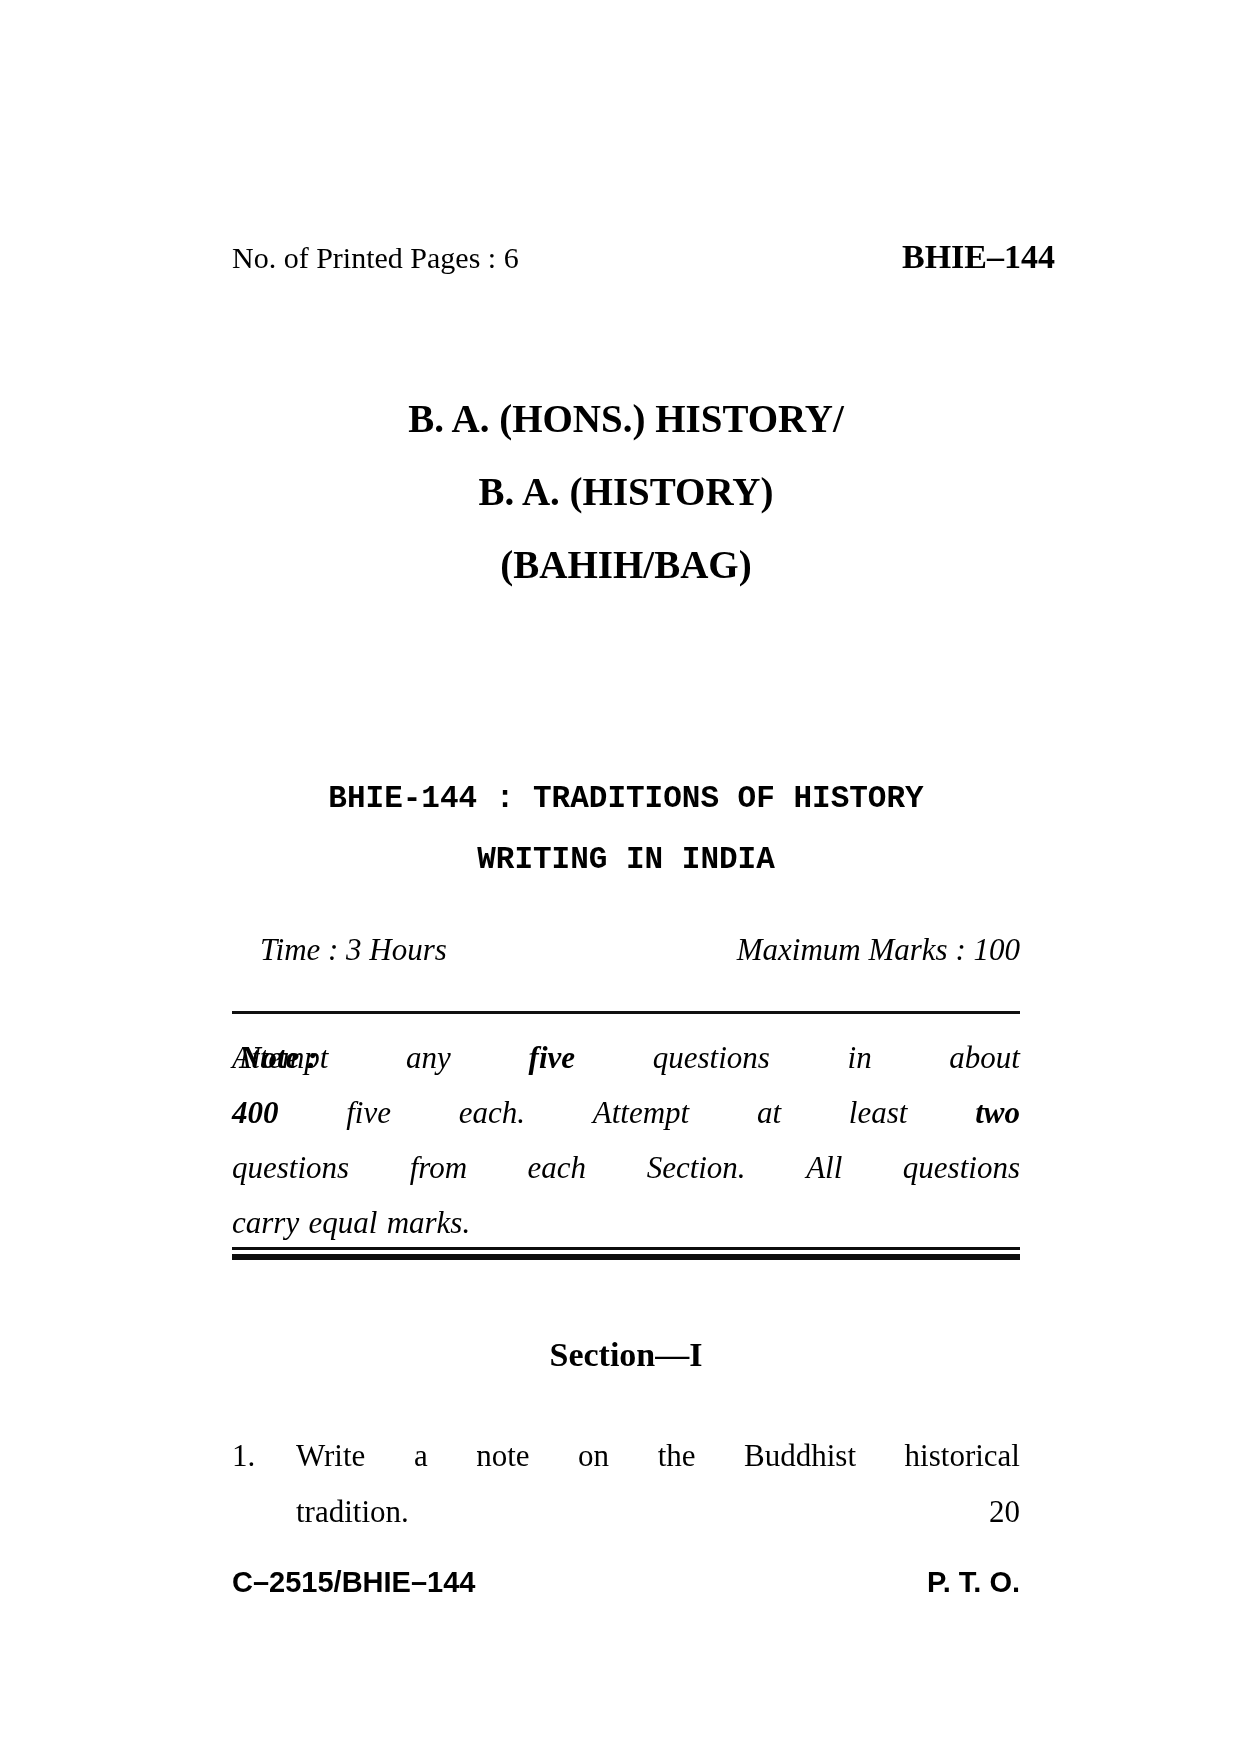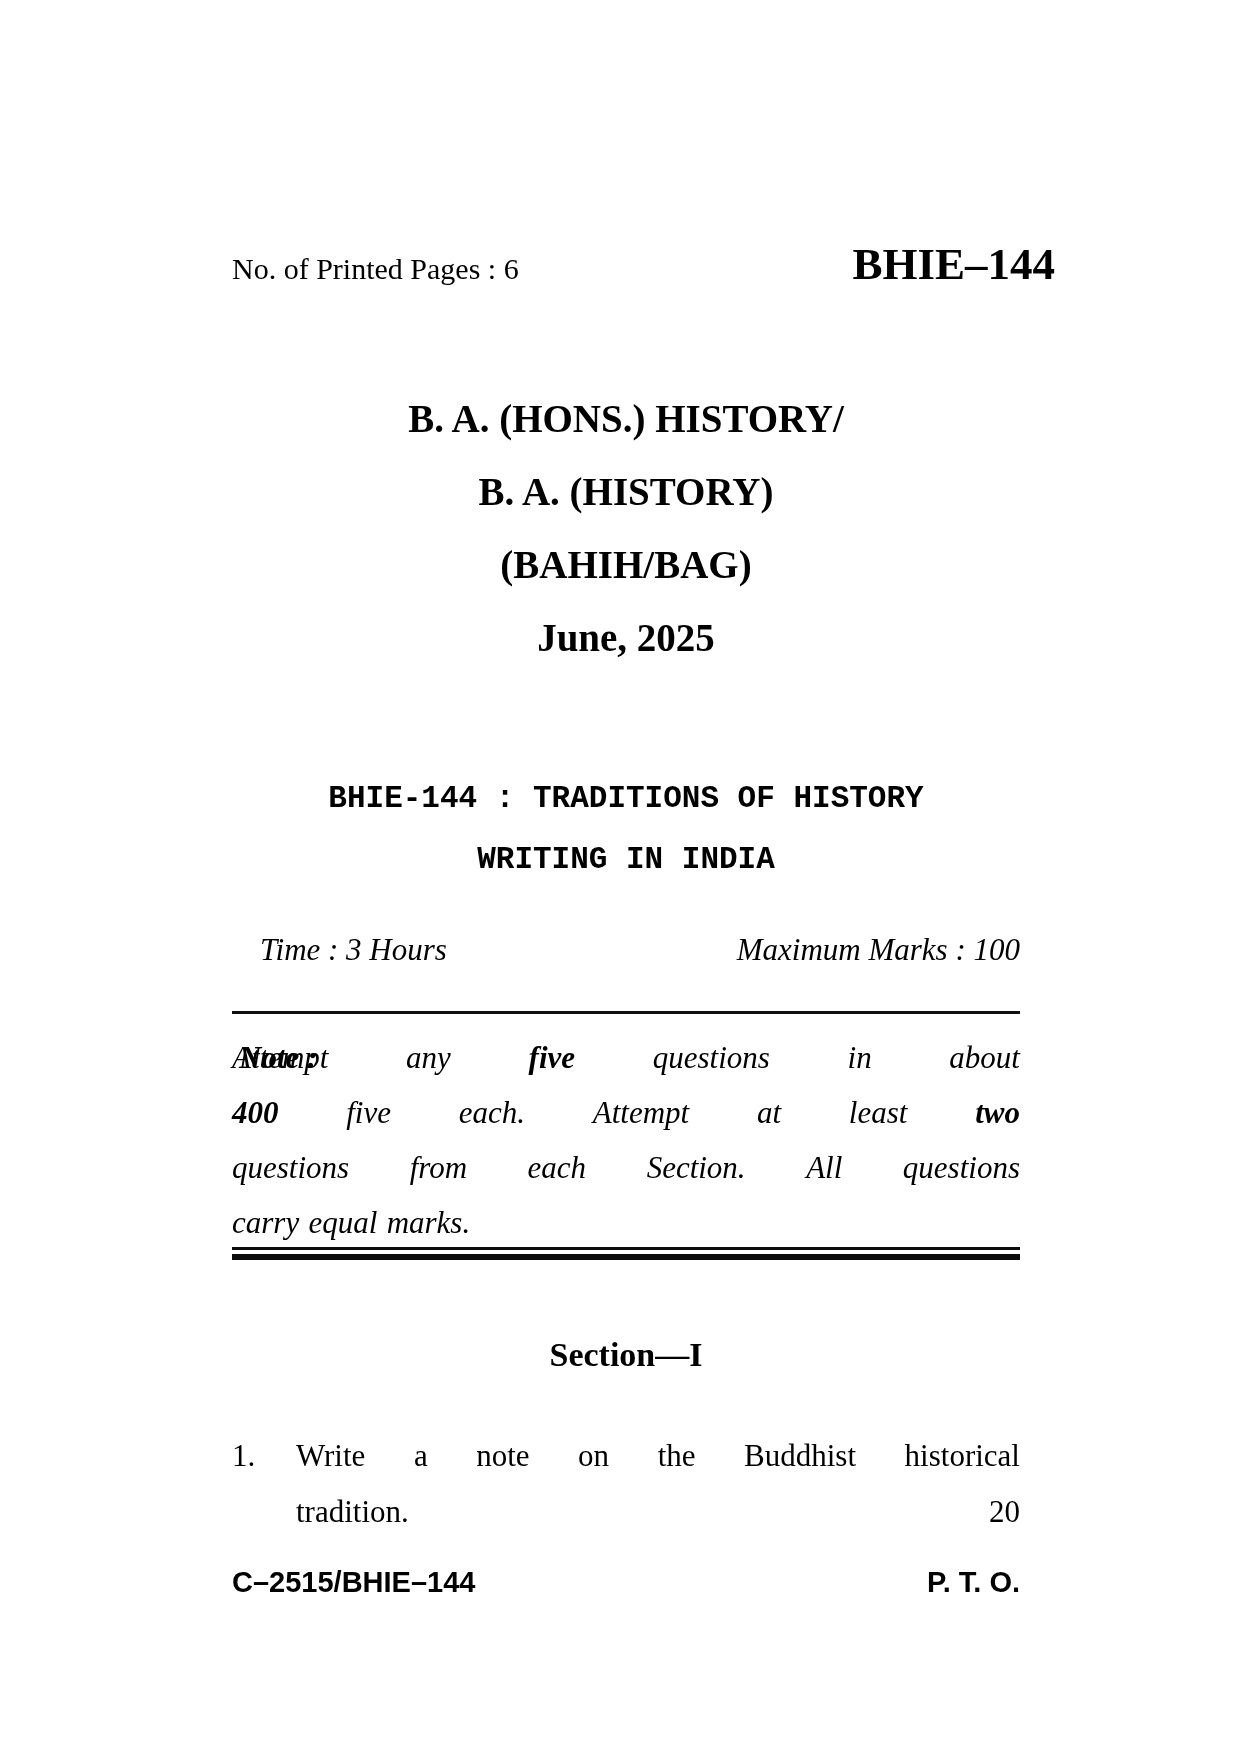--- a/index.html
+++ b/index.html
@@ -12,21 +12,21 @@
     overflow: hidden;
   }
   .abs { position: absolute; }
 
   
   .header-row {
     top: 238px; left: 232px; right: 186px;
     display: flex; justify-content: space-between; align-items: baseline;
   }
   .printed-pages { font-size: 30px; }
-  .paper-code { font-size: 45px; font-weight: bold; }
+  .paper-code { font-size: 34px; font-weight: bold; }
 
   
   .title-block {
     top: 382px; left: 232px; right: 221px;
     text-align: center;
   }
   .title-line { font-size: 39px; font-weight: bold; line-height: 73px; }
 
   
   .course-title {
@@ -98,21 +98,20 @@
 
   <div class="abs header-row">
     <span class="printed-pages">No. of Printed Pages : 6</span>
     <span class="paper-code">BHIE–144</span>
   </div>
 
   <div class="abs title-block">
     <div class="title-line">B. A. (HONS.) HISTORY/</div>
     <div class="title-line">B. A. (HISTORY)</div>
     <div class="title-line">(BAHIH/BAG)</div>
-    <div class="title-line">June, 2025</div>
   </div>
 
   <div class="abs course-title">
     <div>BHIE-144 : TRADITIONS OF HISTORY</div>
     <div>WRITING IN INDIA</div>
   </div>
 
   <div class="abs meta-row">
     <span>Time : 3 Hours</span>
     <span>Maximum Marks : 100</span>

